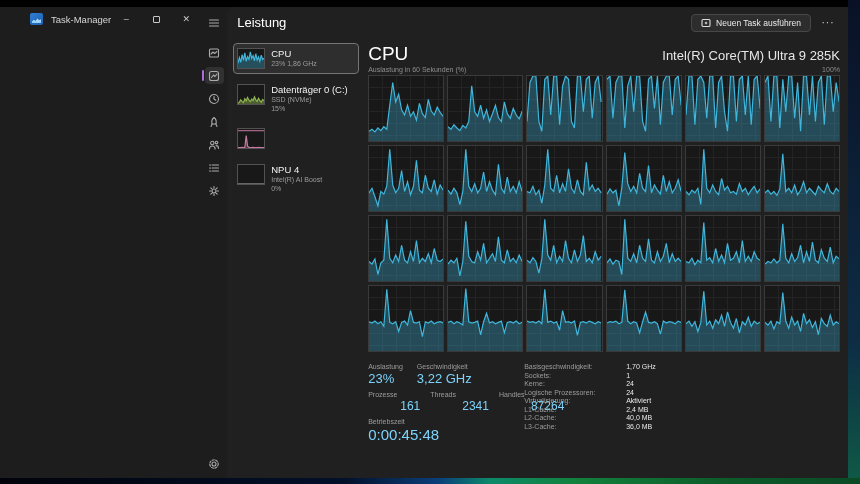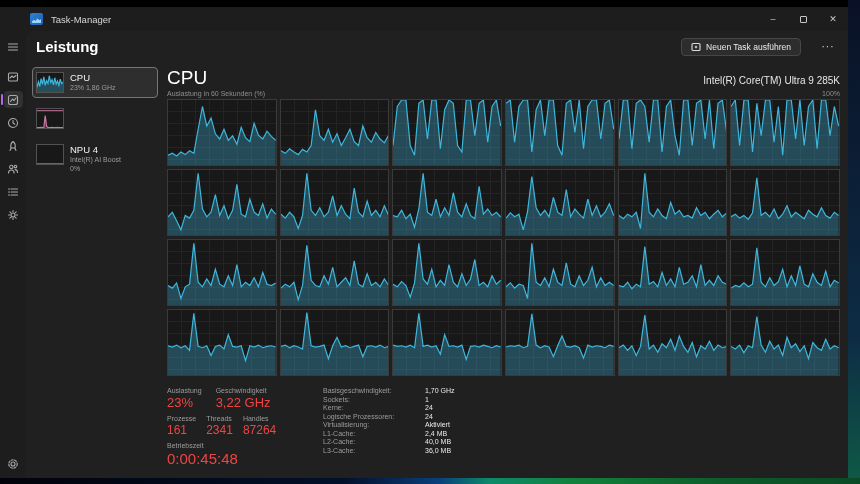--- a/index.html
+++ b/index.html
@@ -5,21 +5,21 @@
   * { box-sizing:border-box; margin:0; padding:0; }
   html,body { width:860px; height:484px; }
   body { position:relative; overflow:hidden; background:#000;
          font-family:"Liberation Sans","DejaVu Sans",sans-serif;
          -webkit-font-smoothing:antialiased; }
   .right-strip { position:absolute; top:0; right:0; width:12px; height:484px;
          background:linear-gradient(180deg,#0a1126,#0d2c44 70%,#0f5a46); }
   .bottom-strip { position:absolute; left:0; bottom:0; width:860px; height:6px;
          background:linear-gradient(90deg,#02030a,#03102a 40%,#0a3f7a 51%,#0c8a6a 57%,#12813c 67%,#0d5c2a 84%,#0a4a26); }
   .window { position:absolute; top:7px; left:0; width:848px; height:471px;
-         background:#1d1d1d; display:flex; flex-direction:column; }
+         background:#1d1d1d; display:flex; }
   
   .titlebar { height:24px; flex:none; display:flex; align-items:center; padding-left:30px; }
   .app-icon { width:13px; height:12px; border-radius:2px; margin-right:8px;
          background:linear-gradient(135deg,#2f7fd6,#1f5fb0); position:relative; }
   .app-icon::after { content:''; position:absolute; left:2px; right:2px; bottom:2px; height:5px;
          background:linear-gradient(180deg,#bfe3ff,#8fd0ff); clip-path:polygon(0 70%,20% 35%,40% 60%,60% 10%,80% 45%,100% 25%,100% 100%,0 100%); }
   .title-text { font-size:9.5px; color:#d6d6d6; }
   .win-controls { margin-left:auto; display:flex; height:24px; }
   .win-btn { width:30px; height:24px; display:flex; align-items:center; justify-content:center;
          color:#c8c8c8; font-size:9px; }
@@ -33,22 +33,22 @@
   .rail-item.hamburger { margin-bottom:7px; }
   .rail-item.selected { background:#313131; border-radius:4px; }
   .rail-item.selected::before { content:''; position:absolute; left:-3px; top:3px; width:2.5px;
           height:11px; border-radius:2px; background:var(--accent,#b16be0); }
   .rail-item svg { stroke:#ababab; fill:none; stroke-width:1.1; stroke-linecap:round; stroke-linejoin:round; }
   .rail-spacer { margin-top:auto; }
   .content { flex:1; background:#202020; border-top-left-radius:8px; display:flex;
           flex-direction:column; min-width:0; }
   
   .content-header { height:31px; flex:none; display:flex; align-items:center; padding:0 8px 0 10px; }
-  .page-title { font-size:15px; font-weight:bold; color:#fff; }
-  .header-actions { margin-left:auto; display:flex; align-items:center; gap:15px; }
+  .page-title { font-size:13px; font-weight:normal; color:#fff; }
+  .header-actions { margin-left:auto; display:flex; align-items:center; gap:5px; }
   .run-task-btn { display:flex; align-items:center; gap:5px; background:#2d2d2d;
           border:1px solid #474747; border-radius:4px; padding:3px 9px; font-size:8.5px; color:#ececec; }
   .run-task-btn svg { stroke:#dcdcdc; fill:none; stroke-width:1.1; }
   .more-btn { width:24px; height:19px; display:flex; align-items:center; justify-content:center;
           color:#dcdcdc; font-size:10px; border-radius:4px; letter-spacing:1px; }
   
   .body-row { flex:1; display:flex; min-height:0; padding:5px 8px 4px 6px; }
   .sidebar { width:126px; flex:none; display:flex; flex-direction:column; gap:5px; }
   .card { display:flex; gap:6px; padding:4px 3px; border:1px solid transparent; border-radius:4px;
           align-items:flex-start; }
@@ -56,38 +56,38 @@
   .thumb { width:28px; height:21px; border:1px solid #525252; background:#181818; flex:none;
           position:relative; overflow:hidden; }
   .thumb svg { position:absolute; inset:0; width:100%; height:100%; }
   .card-text { min-width:0; padding-top:0px; }
   .card-title { font-size:9.5px; color:#f2f2f2; line-height:11px; white-space:nowrap; }
   .card-sub { font-size:7px; color:#9c9c9c; line-height:9px; white-space:nowrap; }
   
   .main { flex:1; min-width:0; padding-left:9px; display:flex; flex-direction:column; }
   .main-header { display:flex; align-items:baseline; }
   .main-title { font-size:19px; color:#fff; font-weight:400; }
-  .main-subtitle { margin-left:auto; font-size:10px; color:#e6e6e6; }
+  .main-subtitle { margin-left:auto; font-size:13px; color:#e6e6e6; }
   .graph-label-row { display:flex; font-size:7px; color:#8f8f8f; margin:1px 0 2px; }
   .graph-max { margin-left:auto; }
   .grid { display:grid; grid-template-columns:repeat(6,1fr); gap:3px; }
   .cell { height:67px; border:1px solid #3a3a3a; background-color:#181818; position:relative; overflow:hidden;
      background-image:
        repeating-linear-gradient(to right, transparent 0 13px, #242424 13px 14px),
        repeating-linear-gradient(to bottom, transparent 0 11px, #242424 11px 12px); }
   .cell svg { position:absolute; inset:0; width:100%; height:100%; }
   
   .stats { display:flex; margin-top:11px; }
   .stats-left { width:152px; flex:none; }
   .sl-row { display:flex; margin-bottom:5px; }
   .stat { margin-right:14px; }
   .stat .lbl { font-size:7px; color:#9c9c9c; margin-bottom:1px; white-space:nowrap; }
-  .stat .val { font-size:13px; color:#ef4444; white-space:nowrap; }
+  .stat .val { font-size:13px; color:#7dd3fc; white-space:nowrap; }
   .sl-row.small .stat { margin-right:10px; }
-  .sl-row.small .stat .val { font-size:12px; }
+  .sl-row.small .stat .val { font-size:12px;margin-left:32px; }
   .stat.uptime .val { font-size:15px; }
   .stats-right { display:grid; grid-template-columns:96px auto; column-gap:6px; row-gap:1.5px;
      font-size:7px; align-content:start; margin-left:4px; }
   .stats-right .rl { color:#9c9c9c; white-space:nowrap; }
   .stats-right .rv { color:#eaeaea; white-space:nowrap; }
 </style>
 </head>
 <body>
 
 <div class="right-strip"></div>
@@ -185,20 +185,33 @@
             <div class="card selected">
               <div class="thumb">
                 <svg viewBox="0 0 100 100" preserveAspectRatio="none">
                   <polygon points="0.0,75 5.3,45 10.5,70 15.8,30 21.1,60 26.3,20 31.6,65 36.8,40 42.1,55 47.4,15 52.6,50 57.9,35 63.2,62 68.4,25 73.7,58 78.9,42 84.2,65 89.5,32 94.7,56 100.0,48 100,100 0,100" fill="#3fb6dc" fill-opacity="0.35"></polygon>
                   <polyline points="0.0,75 5.3,45 10.5,70 15.8,30 21.1,60 26.3,20 31.6,65 36.8,40 42.1,55 47.4,15 52.6,50 57.9,35 63.2,62 68.4,25 73.7,58 78.9,42 84.2,65 89.5,32 94.7,56 100.0,48" fill="none" stroke="#3fb6dc" stroke-width="1.2" vector-effect="non-scaling-stroke"></polyline>
                 </svg>
               </div>
               <div class="card-text">
                 <div class="card-title">CPU</div>
                 <div class="card-sub">23% 1,86 GHz</div>
+              </div>
+            </div>
+            <div class="card">
+              <div class="thumb">
+                <svg viewBox="0 0 100 100" preserveAspectRatio="none">
+                  <polygon points="0.0,96 5.3,90 10.5,78 15.8,86 21.1,92 26.3,72 31.6,84 36.8,66 42.1,80 47.4,88 52.6,74 57.9,82 63.2,62 68.4,78 73.7,86 78.9,70 84.2,82 89.5,90 94.7,76 100.0,84 100,100 0,100" fill="#8fb350" fill-opacity="0.45"></polygon>
+                  <polyline points="0.0,96 5.3,90 10.5,78 15.8,86 21.1,92 26.3,72 31.6,84 36.8,66 42.1,80 47.4,88 52.6,74 57.9,82 63.2,62 68.4,78 73.7,86 78.9,70 84.2,82 89.5,90 94.7,76 100.0,84" fill="none" stroke="#8fb350" stroke-width="1.2" vector-effect="non-scaling-stroke"></polyline>
+                </svg>
+              </div>
+              <div class="card-text">
+                <div class="card-title">Datenträger 0 (C:)</div>
+                <div class="card-sub">SSD (NVMe)</div>
+                <div class="card-sub">15%</div>
               </div>
             </div>
             <div class="card">
               <div class="thumb">
                 <svg viewBox="0 0 100 100" preserveAspectRatio="none">
                   <polygon points="0.0,98 5.3,98 10.5,98 15.8,97 21.1,98 26.3,98 31.6,35 36.8,90 42.1,97 47.4,98 52.6,98 57.9,97 63.2,98 68.4,98 73.7,98 78.9,97 84.2,98 89.5,98 94.7,98 100.0,98 100,100 0,100" fill="#c979a2" fill-opacity="0.3"></polygon>
                   <polyline points="0.0,98 5.3,98 10.5,98 15.8,97 21.1,98 26.3,98 31.6,35 36.8,90 42.1,97 47.4,98 52.6,98 57.9,97 63.2,98 68.4,98 73.7,98 78.9,97 84.2,98 89.5,98 94.7,98 100.0,98" fill="none" stroke="#c979a2" stroke-width="1.2" vector-effect="non-scaling-stroke"></polyline>
                   <line x1="0" x2="100" y1="9" y2="9" stroke="#c979a2" vector-effect="non-scaling-stroke"></line>
                 </svg>
               </div>

